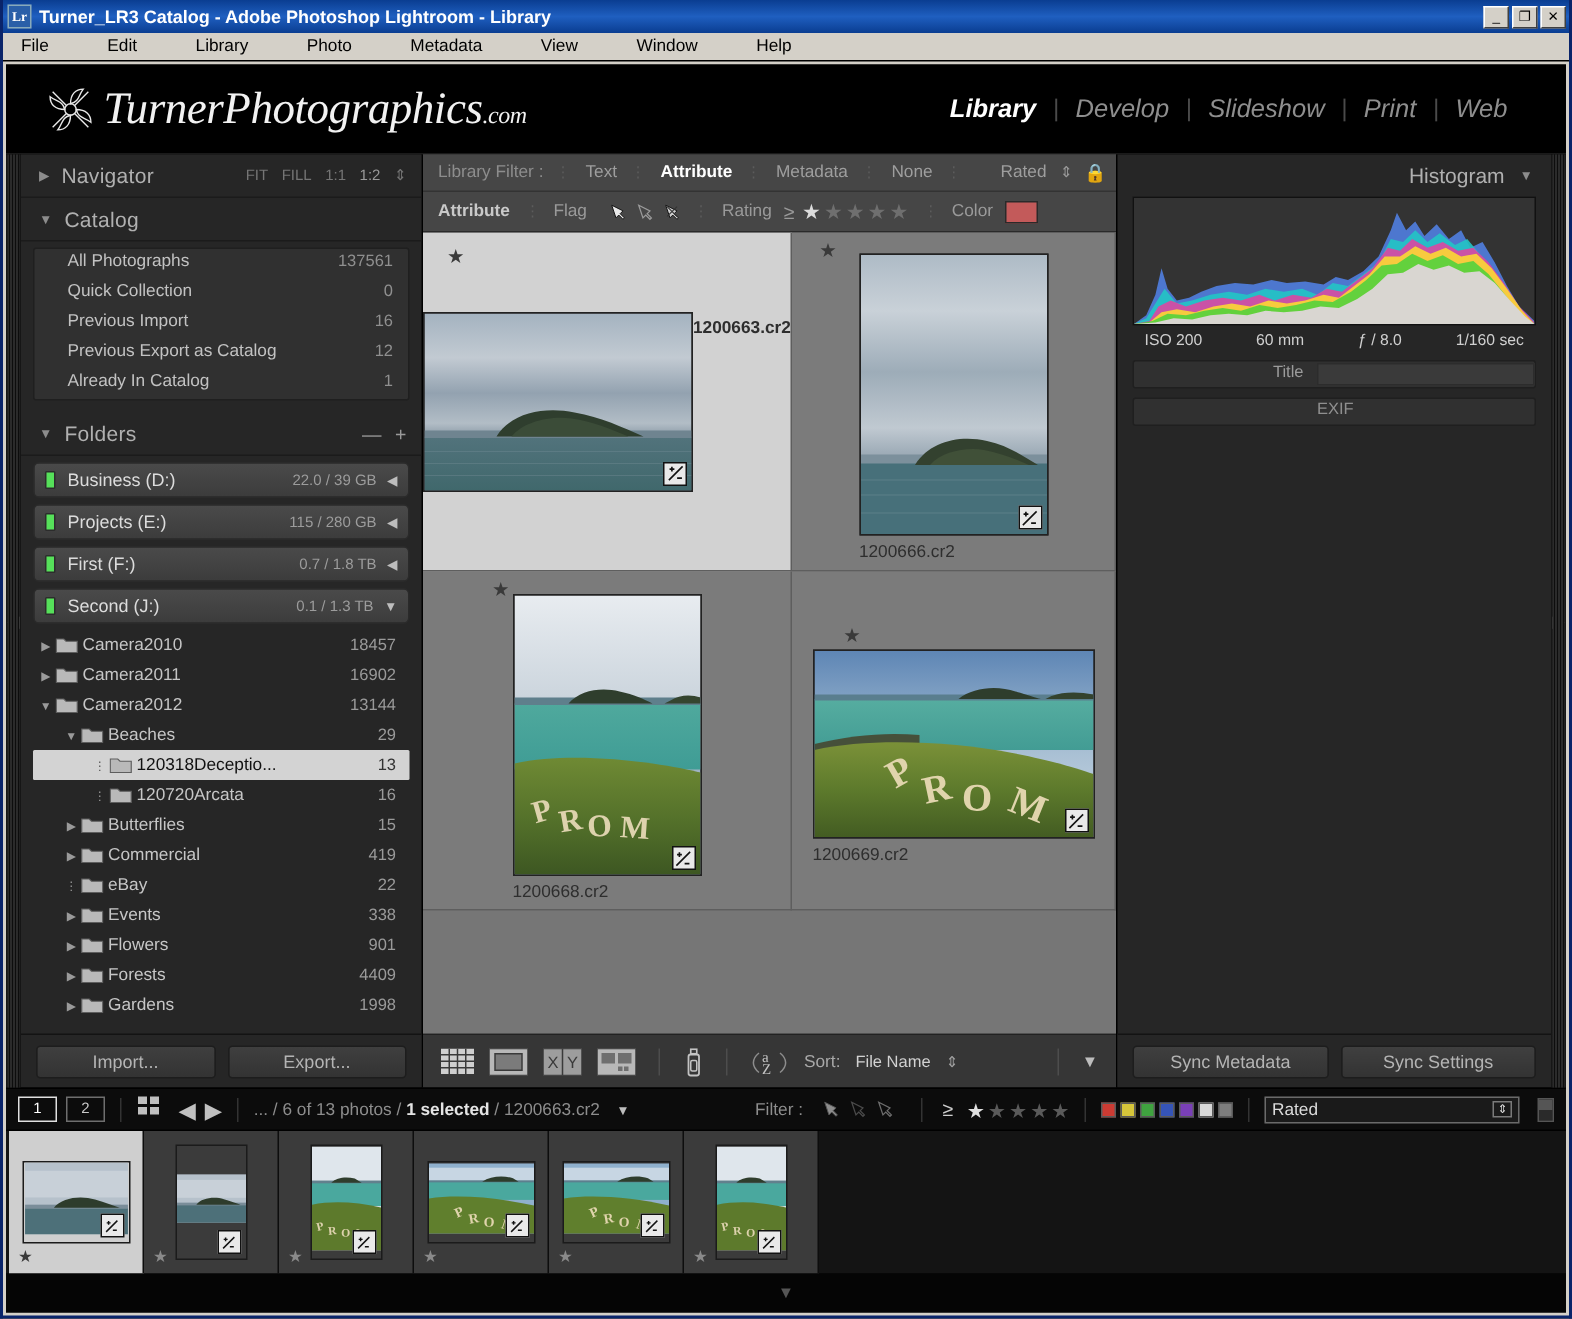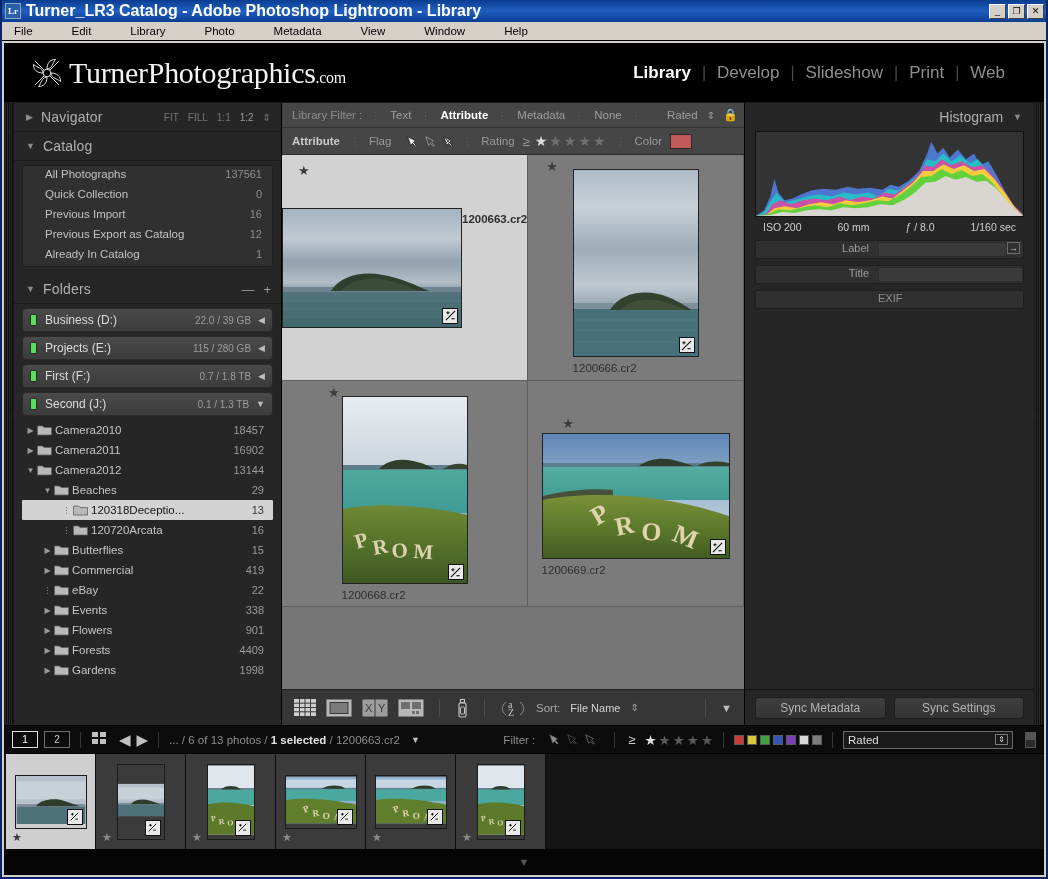--- a/index.html
+++ b/index.html
@@ -24,21 +24,21 @@
     padding: 0 2px 0 3px;
     color: #fff;
   }
   #title-icon {
     width: 16px; height: 16px;
     background: #2a5fa8; border: 1px solid #8ab;
     color: #fff; font-size: 9px; font-weight: bold;
     display:flex; align-items:center; justify-content:center;
     margin-right: 5px; font-family:"Liberation Serif", serif;
   }
-  #title-text { font-size: 16px; font-weight: bold; flex: 1; white-space: nowrap; }
+  #title-text { font-size: 12px; font-weight: bold; flex: 1; white-space: nowrap; }
   .winbtn {
     width: 17px; height: 15px;
     background: #d4d0c8;
     border: 1px solid #fff; border-right-color:#404040; border-bottom-color:#404040;
     margin-left: 2px;
     display:flex; align-items:center; justify-content:center;
     font-size: 9px; color: #000; font-family:"Liberation Sans", sans-serif;
     line-height: 1;
   }
   #menubar {
@@ -53,20 +53,21 @@
     position: absolute; left: 2px; right: 2px; top: 43px; bottom: 2px;
     background: #000;
     display: flex; flex-direction: column;
   }
   
   #topbar {
     height: 60px; background: #000;
     display: flex; align-items: center;
     padding: 0 28px 0 26px;
     border-bottom: 1px solid #1a1a1a;
+    font-style: italic;
   }
   #logo { display: flex; align-items: center; flex: 1; }
   #logo-mark { width: 34px; height: 34px; margin-right: 5px; }
   #logo-text {
     font-family: "Liberation Serif", serif;
     font-size: 30px; color: #f2f2f2; letter-spacing: -0.3px;
   }
   #logo-text .dotcom { font-size: 16px; }
   #modules { display: flex; align-items: center; gap: 0; }
   .module { font-size: 17px; color: #8e8e8e; padding: 0 11px; }
@@ -544,20 +545,24 @@
                   <svg width="15" height="12" viewBox="0 0 15 12">
                     <path d="M0.5 2 H5.5 L7 3.5 H14.5 V11 H0.5 Z" fill="#b9b9b9" stroke="#5e5e5e" stroke-width=".8"></path>
                   </svg>
                 </span>
                 <span class="fname">Gardens</span>
                 <span class="fct">1998</span>
               </div>
             </div>
         </div>
 
+        <div id="left-foot">
+          <div class="lrbtn">Import...</div>
+          <div class="lrbtn">Export...</div>
+        </div>
       </div>
 
       <div id="center">
         <div id="filterbar">
           <div class="filter-row1">
             <span class="lf-label">Library Filter :</span>
             <span class="dots">⋮</span>
             <span class="fchip">Text</span>
             <span class="dots">⋮</span>
             <span class="fchip on">Attribute</span>
@@ -849,27 +854,20 @@
           </div>
           <div class="exif-strip">
             <span>ISO 200</span>
             <span>60 mm</span>
             <span>ƒ / 8.0</span>
             <span>1/160 sec</span>
           </div>
         </div>
 
         <div class="meta-scroll">
-          <div class="meta-block">
-            <div class="mrow">
-              <span class="mlabel">Label</span>
-              <span class="mval boxed"></span>
-              <span class="goarrow">→</span>
-            </div>
-          </div>
           <div class="meta-block">
             <div class="mrow">
               <span class="mlabel">Title</span>
               <span class="mval boxed"></span>
             </div>
           </div>
           <div class="meta-block">
             <div class="mrow">
               <span class="mlabel"></span>
               <span class="mval sectitle">EXIF</span>

